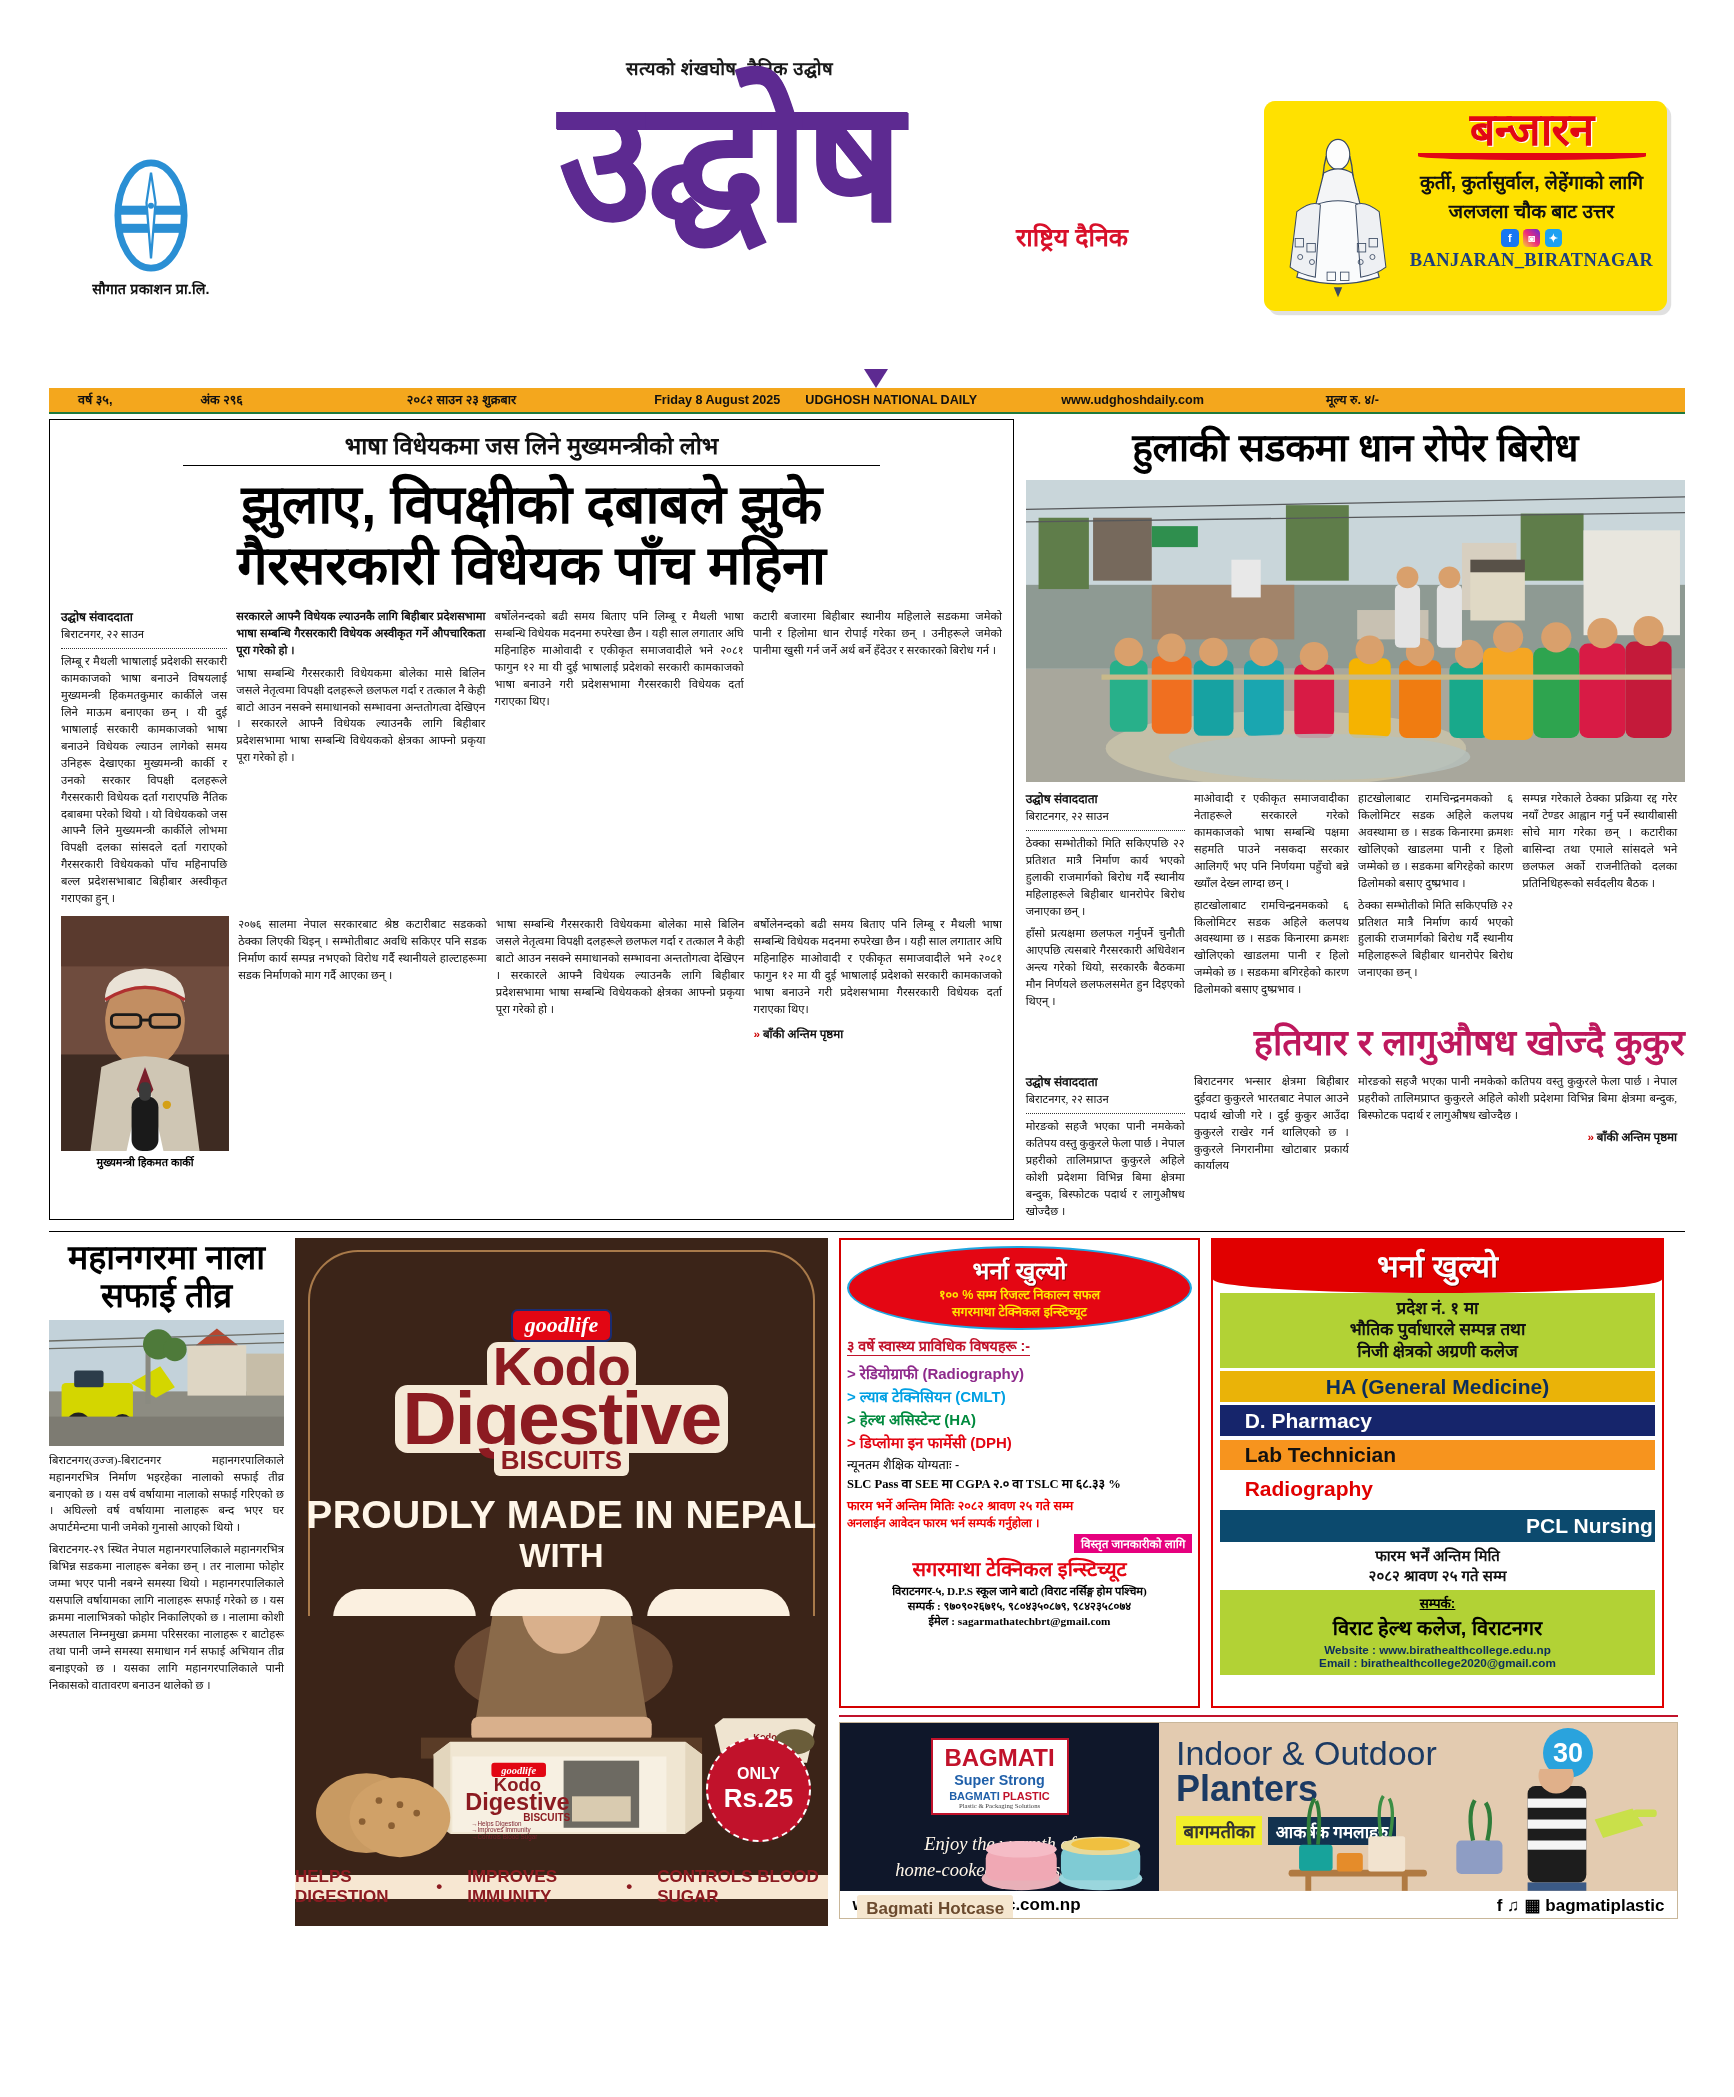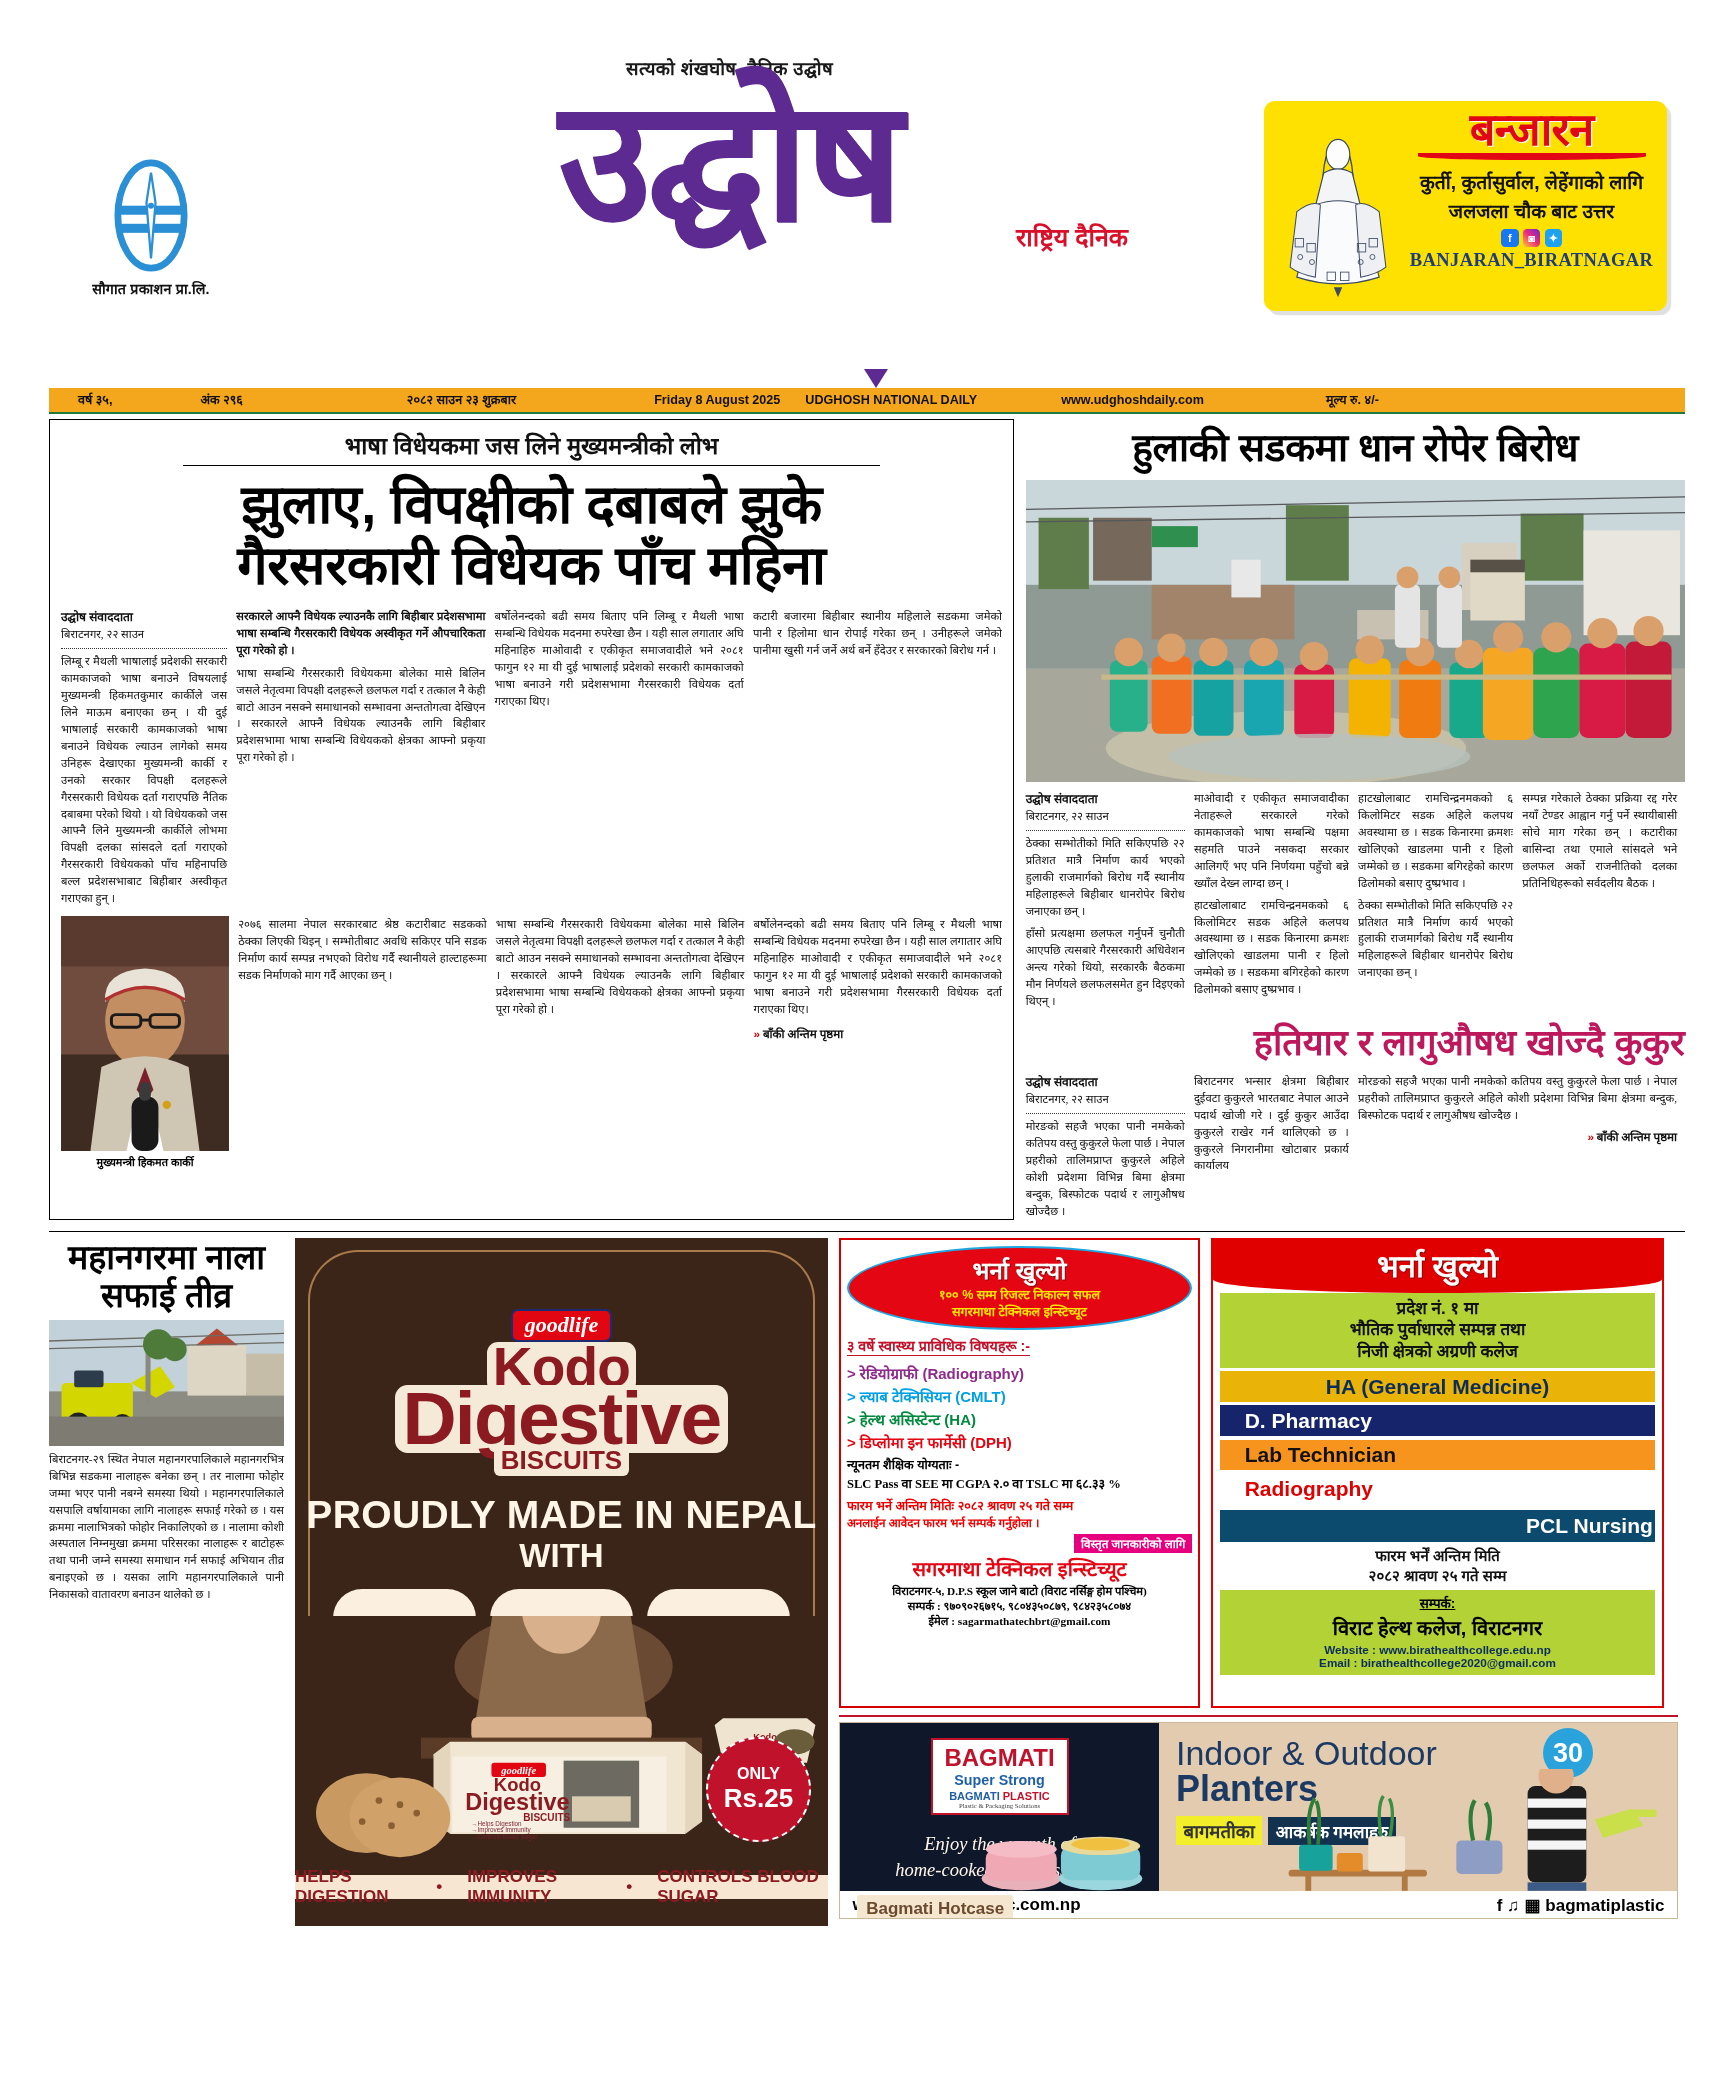--- a/index.html
+++ b/index.html
@@ -92,21 +92,21 @@
   .ad { position:relative; overflow:hidden; }
   .ad-sagar { border:2.1px solid #d40000; background:#fff; padding:5.9px; }
   .sg-ellipse { background:#e40613; border:2.9px solid #1ea7e1; border-radius:50%;
                 padding:5px 4.2px 7.6px; text-align:center; }
   .sg-title { font-size:24px; font-weight:900; color:#fff; font-family:"Liberation Sans",sans-serif; text-shadow:0.8px 0.8px 0 #7a0000;}
   .sg-sub1 { font-size:12.6px; font-weight:800; color:#ffe600; font-family:"Liberation Sans",sans-serif; margin-top:0.8px;}
   .sg-sub2 { font-size:12.6px; font-weight:800; color:#ffe600; font-family:"Liberation Sans",sans-serif; }
   .sg-h { font-size:14.3px; font-weight:800; color:#c1122b; font-family:"Liberation Sans",sans-serif;
           border-bottom:1.3px solid #c1122b; display:inline-block; margin:5.9px 0 4.2px;}
   .sg-item { font-size:15px; font-weight:800; font-family:"Liberation Sans",sans-serif; margin:2.9px 0; }
-  .sg-min { font-size:12.6px; font-weight:700; margin-top:4.2px; font-family:"Liberation Sans",sans-serif;}
+  .sg-min { font-size:12.6px; font-weight:400; margin-top:4.2px; font-family:"Liberation Sans",sans-serif;}
   .sg-slc { font-size:12.6px; font-weight:700; margin-top:2.5px; }
   .sg-date { font-size:12.6px; font-weight:800; color:#e00; margin-top:4.2px; font-family:"Liberation Sans",sans-serif;}
   .sg-online { font-size:11.7px; font-weight:700; color:#e00; font-family:"Liberation Sans",sans-serif;}
   .sg-pink { background:#e6007e; color:#fff; font-size:11.7px; font-weight:800; display:inline-block;
              padding:1.7px 6.7px; margin:4.2px 0 1.7px; float:right; font-family:"Liberation Sans",sans-serif;}
   .sg-inst { font-size:20px; font-weight:900; color:#e40613; text-align:center; clear:both; font-family:"Liberation Sans",sans-serif;}
   .sg-addr { font-size:11.3px; font-weight:700; text-align:center; margin-top:1.7px; }
   .sg-contact { font-size:11.3px; font-weight:700; text-align:center; }
   .sg-email { font-size:11.3px; font-weight:700; text-align:center; }
 
@@ -466,20 +466,21 @@
                 <line x1="0" y1="50" x2="560" y2="32"></line>
                 <line x1="0" y1="68" x2="560" y2="54"></line>
               </g>
             <g fill="#4e7a3a">
                 <circle cx="260" cy="58" r="36"></circle>
                 <circle cx="300" cy="70" r="28"></circle>
               </g>
             <rect x="0" y="230" width="560" height="70" fill="#7d7b72"></rect>
           </svg>
         </div>
+        <div class="col" style="margin-top:5.9px">बिराटनगर(उज्ज)-बिराटनगर महानगरपालिकाले महानगरभित्र निर्माण भइरहेका नालाको सफाई तीव्र बनाएको छ । यस वर्ष वर्षायामा नालाको सफाई गरिएको छ । अघिल्लो वर्ष वर्षायामा नालाहरू बन्द भएर घर अपार्टमेन्टमा पानी जमेको गुनासो आएको थियो ।</div>
         <div class="col" style="margin-top:5px">बिराटनगर-२९ स्थित नेपाल महानगरपालिकाले महानगरभित्र बिभिन्न सडकमा नालाहरू बनेका छन् । तर नालामा फोहोर जम्मा भएर पानी नबग्ने समस्या थियो । महानगरपालिकाले यसपालि वर्षायामका लागि नालाहरू सफाई गरेको छ । यस क्रममा नालाभित्रको फोहोर निकालिएको छ । नालामा कोशी अस्पताल निम्नमुखा क्रममा परिसरका नालाहरू र बाटोहरू तथा पानी जम्ने समस्या समाधान गर्न सफाई अभियान तीव्र बनाइएको छ । यसका लागि महानगरपालिकाले पानी निकासको वातावरण बनाउन थालेको छ ।</div>
       </div>
 
       <div class="ad ad-kodo" style="width:533px;height:688px;">
         <div class="kodo-frame"></div>
         <div style="position:relative;padding-top:71px;">
           <div class="goodlife">goodlife</div>
           <div class="kodo-word"><span>Kodo</span></div>
           <div class="digest-word"><span>Digestive</span></div>
           <div class="biscuits-word"><span>BISCUITS</span></div>

